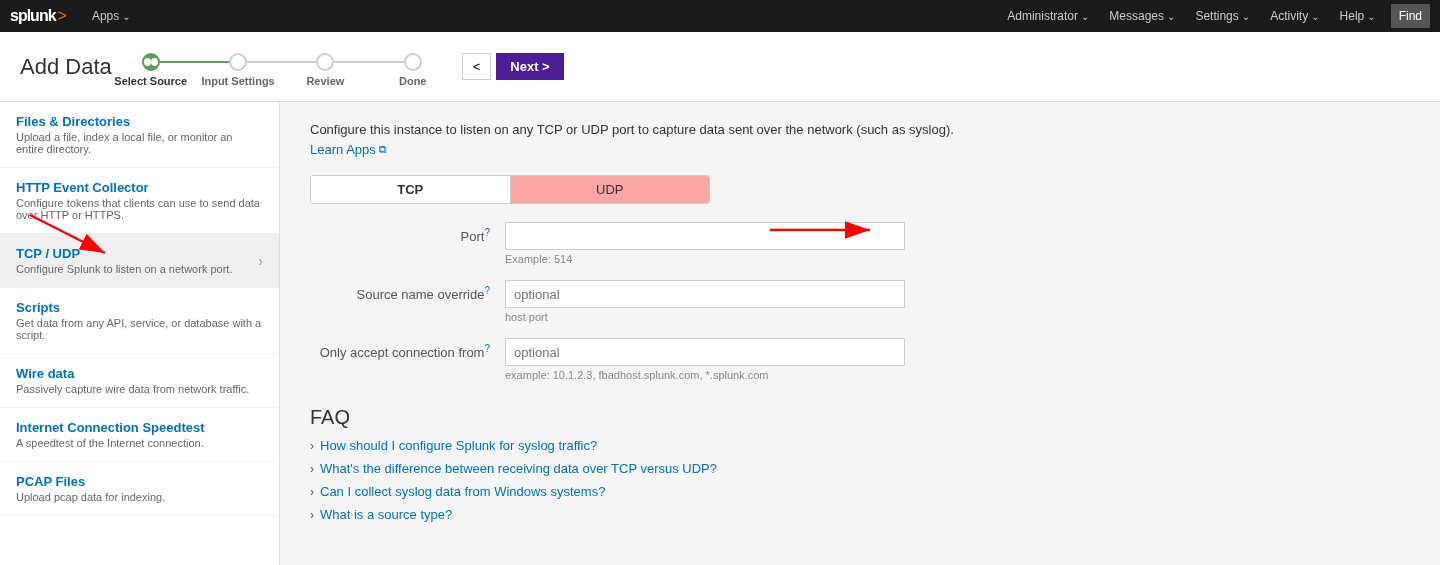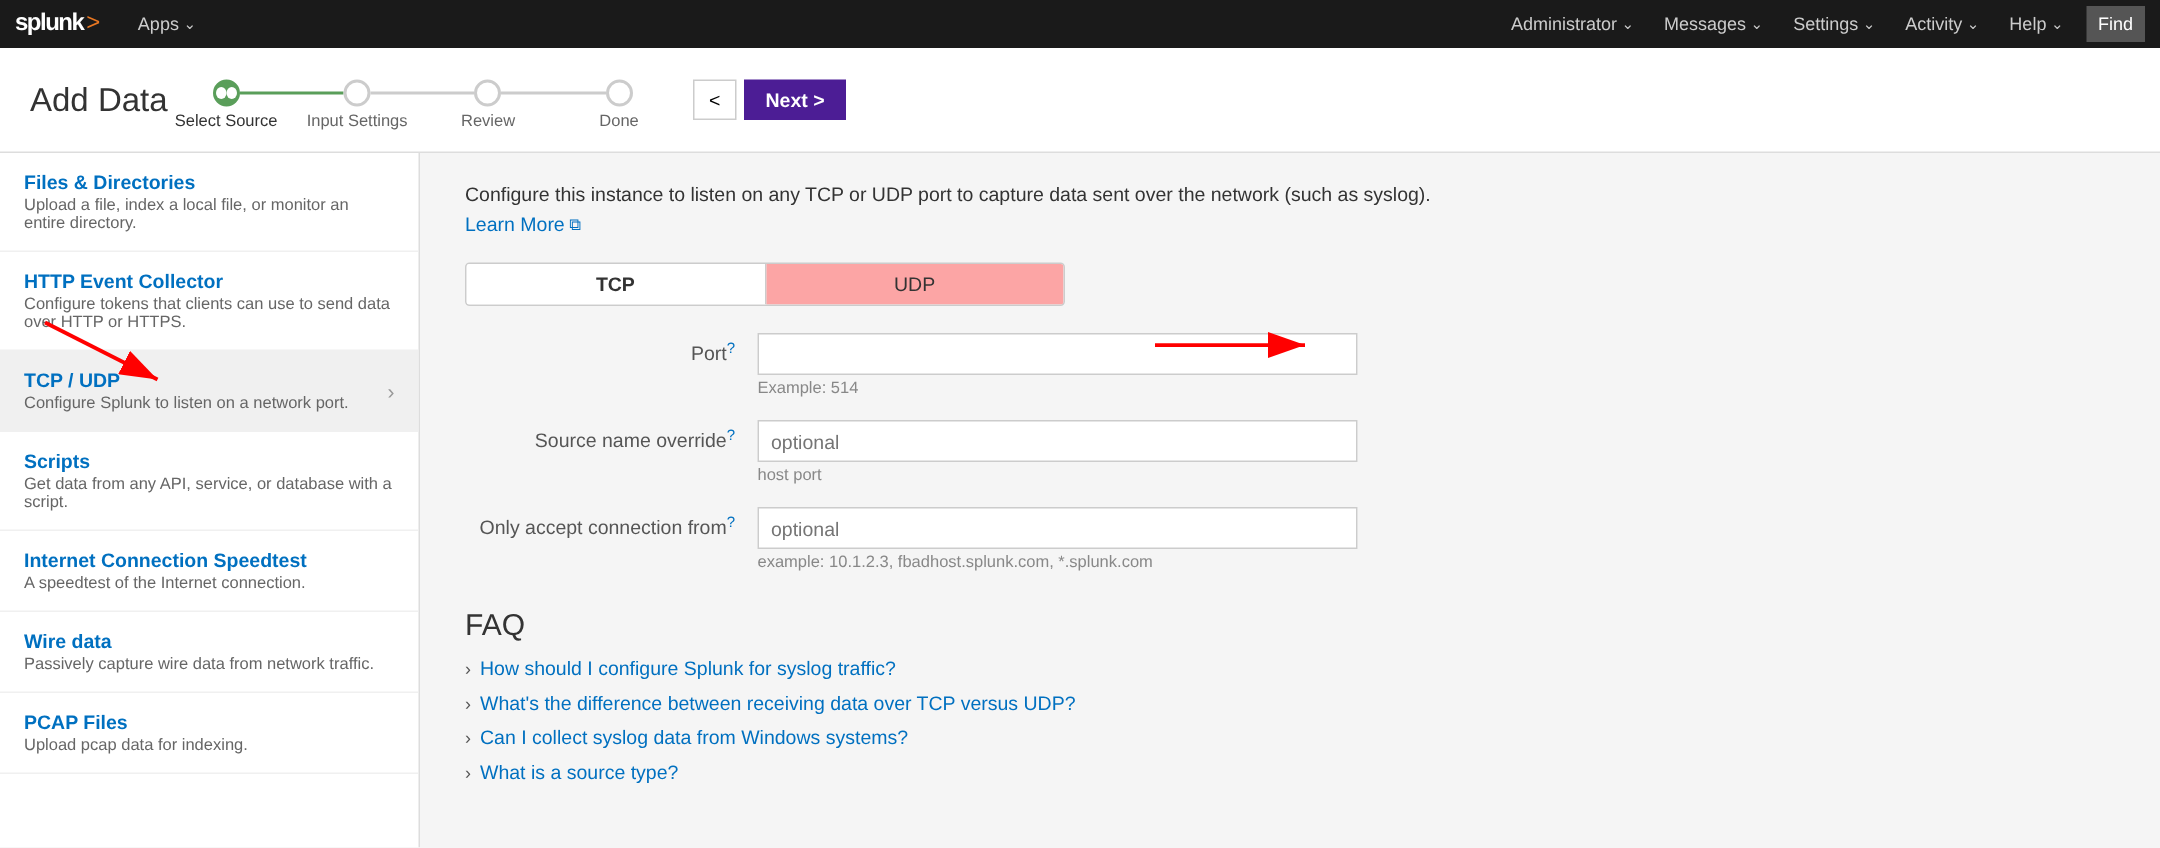--- a/index.html
+++ b/index.html
@@ -106,20 +106,21 @@
       background: #fff;
     }
     .step-label {
       font-size: 11px;
       color: #666;
       position: absolute;
       top: 20px;
       white-space: nowrap;
       transform: translateX(-50%);
       left: 50%;
+      font-weight: bold;
     }
     .step-wrapper {
       display: flex;
       flex-direction: column;
       align-items: center;
       position: relative;
       flex-shrink: 0;
     }
     .steps-row {
       display: flex;
@@ -414,46 +415,46 @@
 
     <div class="sidebar-item">
       <div>
         <div class="sidebar-item-title">Scripts</div>
         <div class="sidebar-item-desc">Get data from any API, service, or database with a script.</div>
       </div>
     </div>
 
     <div class="sidebar-item">
       <div>
+        <div class="sidebar-item-title">Wire data</div>
+        <div class="sidebar-item-desc">Passively capture wire data from network traffic.</div>
+      </div>
+    </div>
+
+    <div class="sidebar-item">
+      <div>
         <div class="sidebar-item-title">Internet Connection Speedtest</div>
         <div class="sidebar-item-desc">A speedtest of the Internet connection.</div>
       </div>
     </div>
 
     <div class="sidebar-item">
       <div>
-        <div class="sidebar-item-title">Wire data</div>
-        <div class="sidebar-item-desc">Passively capture wire data from network traffic.</div>
-      </div>
-    </div>
-
-    <div class="sidebar-item">
-      <div>
         <div class="sidebar-item-title">PCAP Files</div>
         <div class="sidebar-item-desc">Upload pcap data for indexing.</div>
       </div>
     </div>
 
   </aside>
 
   <div class="right-content">
 
     <p class="description-text">Configure this instance to listen on any TCP or UDP port to capture data sent over the network (such as syslog).</p>
     <a class="learn-more">
-      <span>Learn More</span>
+      <span>Learn Apps</span>
       <span style="font-size:11px;">⧉</span>
     </a>
 
     
     <div class="tcp-udp-toggle">
       <button class="toggle-btn active" style="background:#fff;border-right:1px solid #ccc;">TCP</button>
       <button class="toggle-btn">UDP</button>
     </div>
 
     

